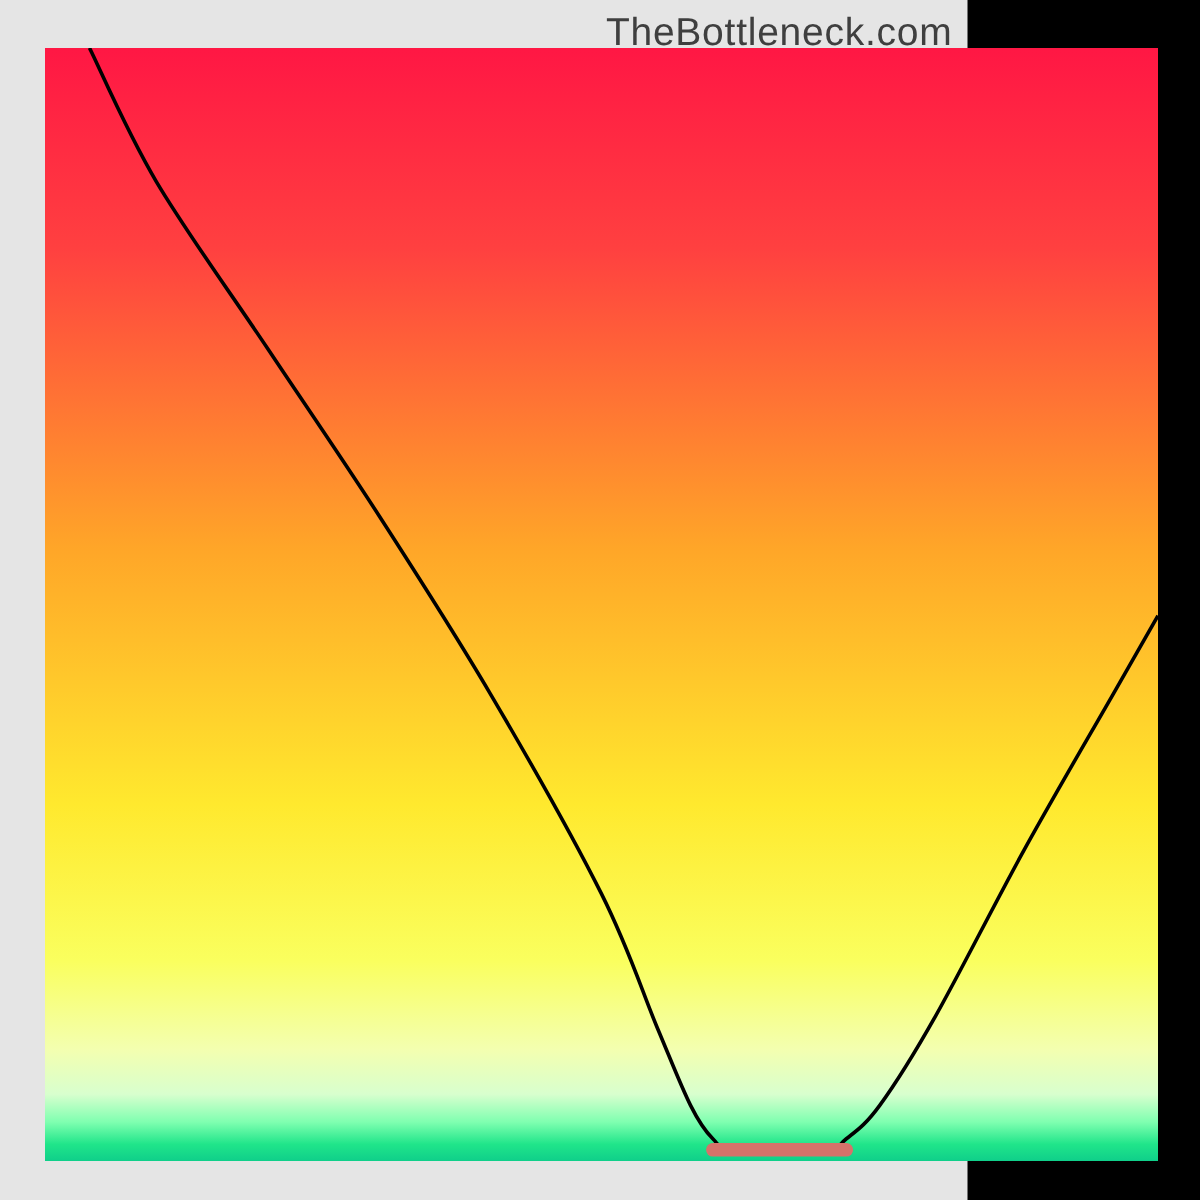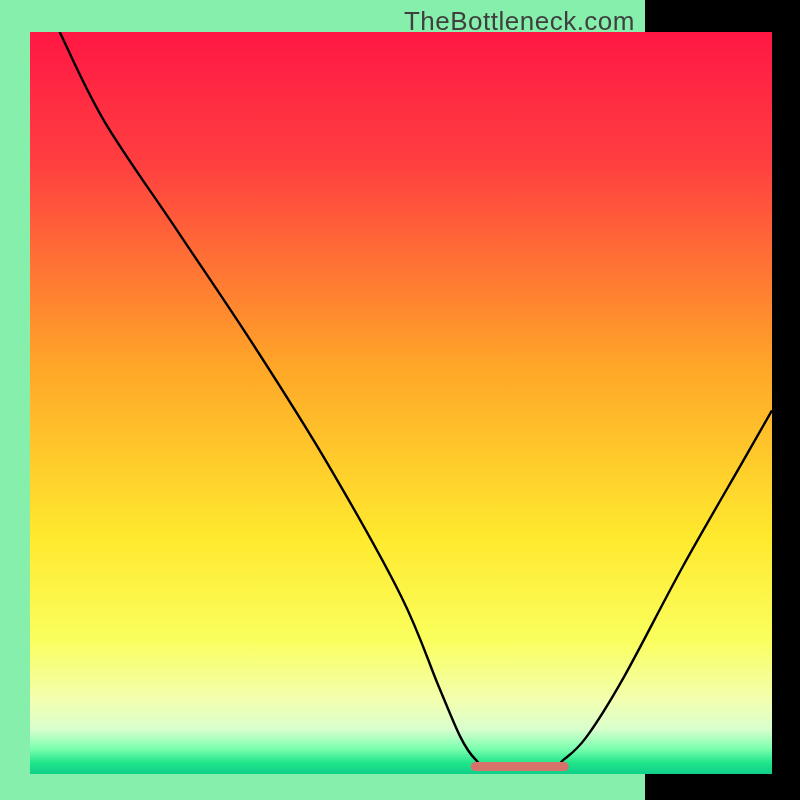--- a/index.html
+++ b/index.html
@@ -8,21 +8,21 @@
     width: 800px;
     height: 800px;
     background: #000;
     font-family: Arial, Helvetica, sans-serif;
     overflow: hidden;
   }
   .frame {
     position: relative;
     width: 645px;
     height: 800px;
-    background: #86efac;
+    background: #e5e5e5;
   }
   .watermark {
     position: absolute;
     top: 6px;
     right: 10px;
     color: #3f3f3f;
     font-size: 26px;
     font-weight: 500;
     letter-spacing: 0.5px;
     z-index: 10;

